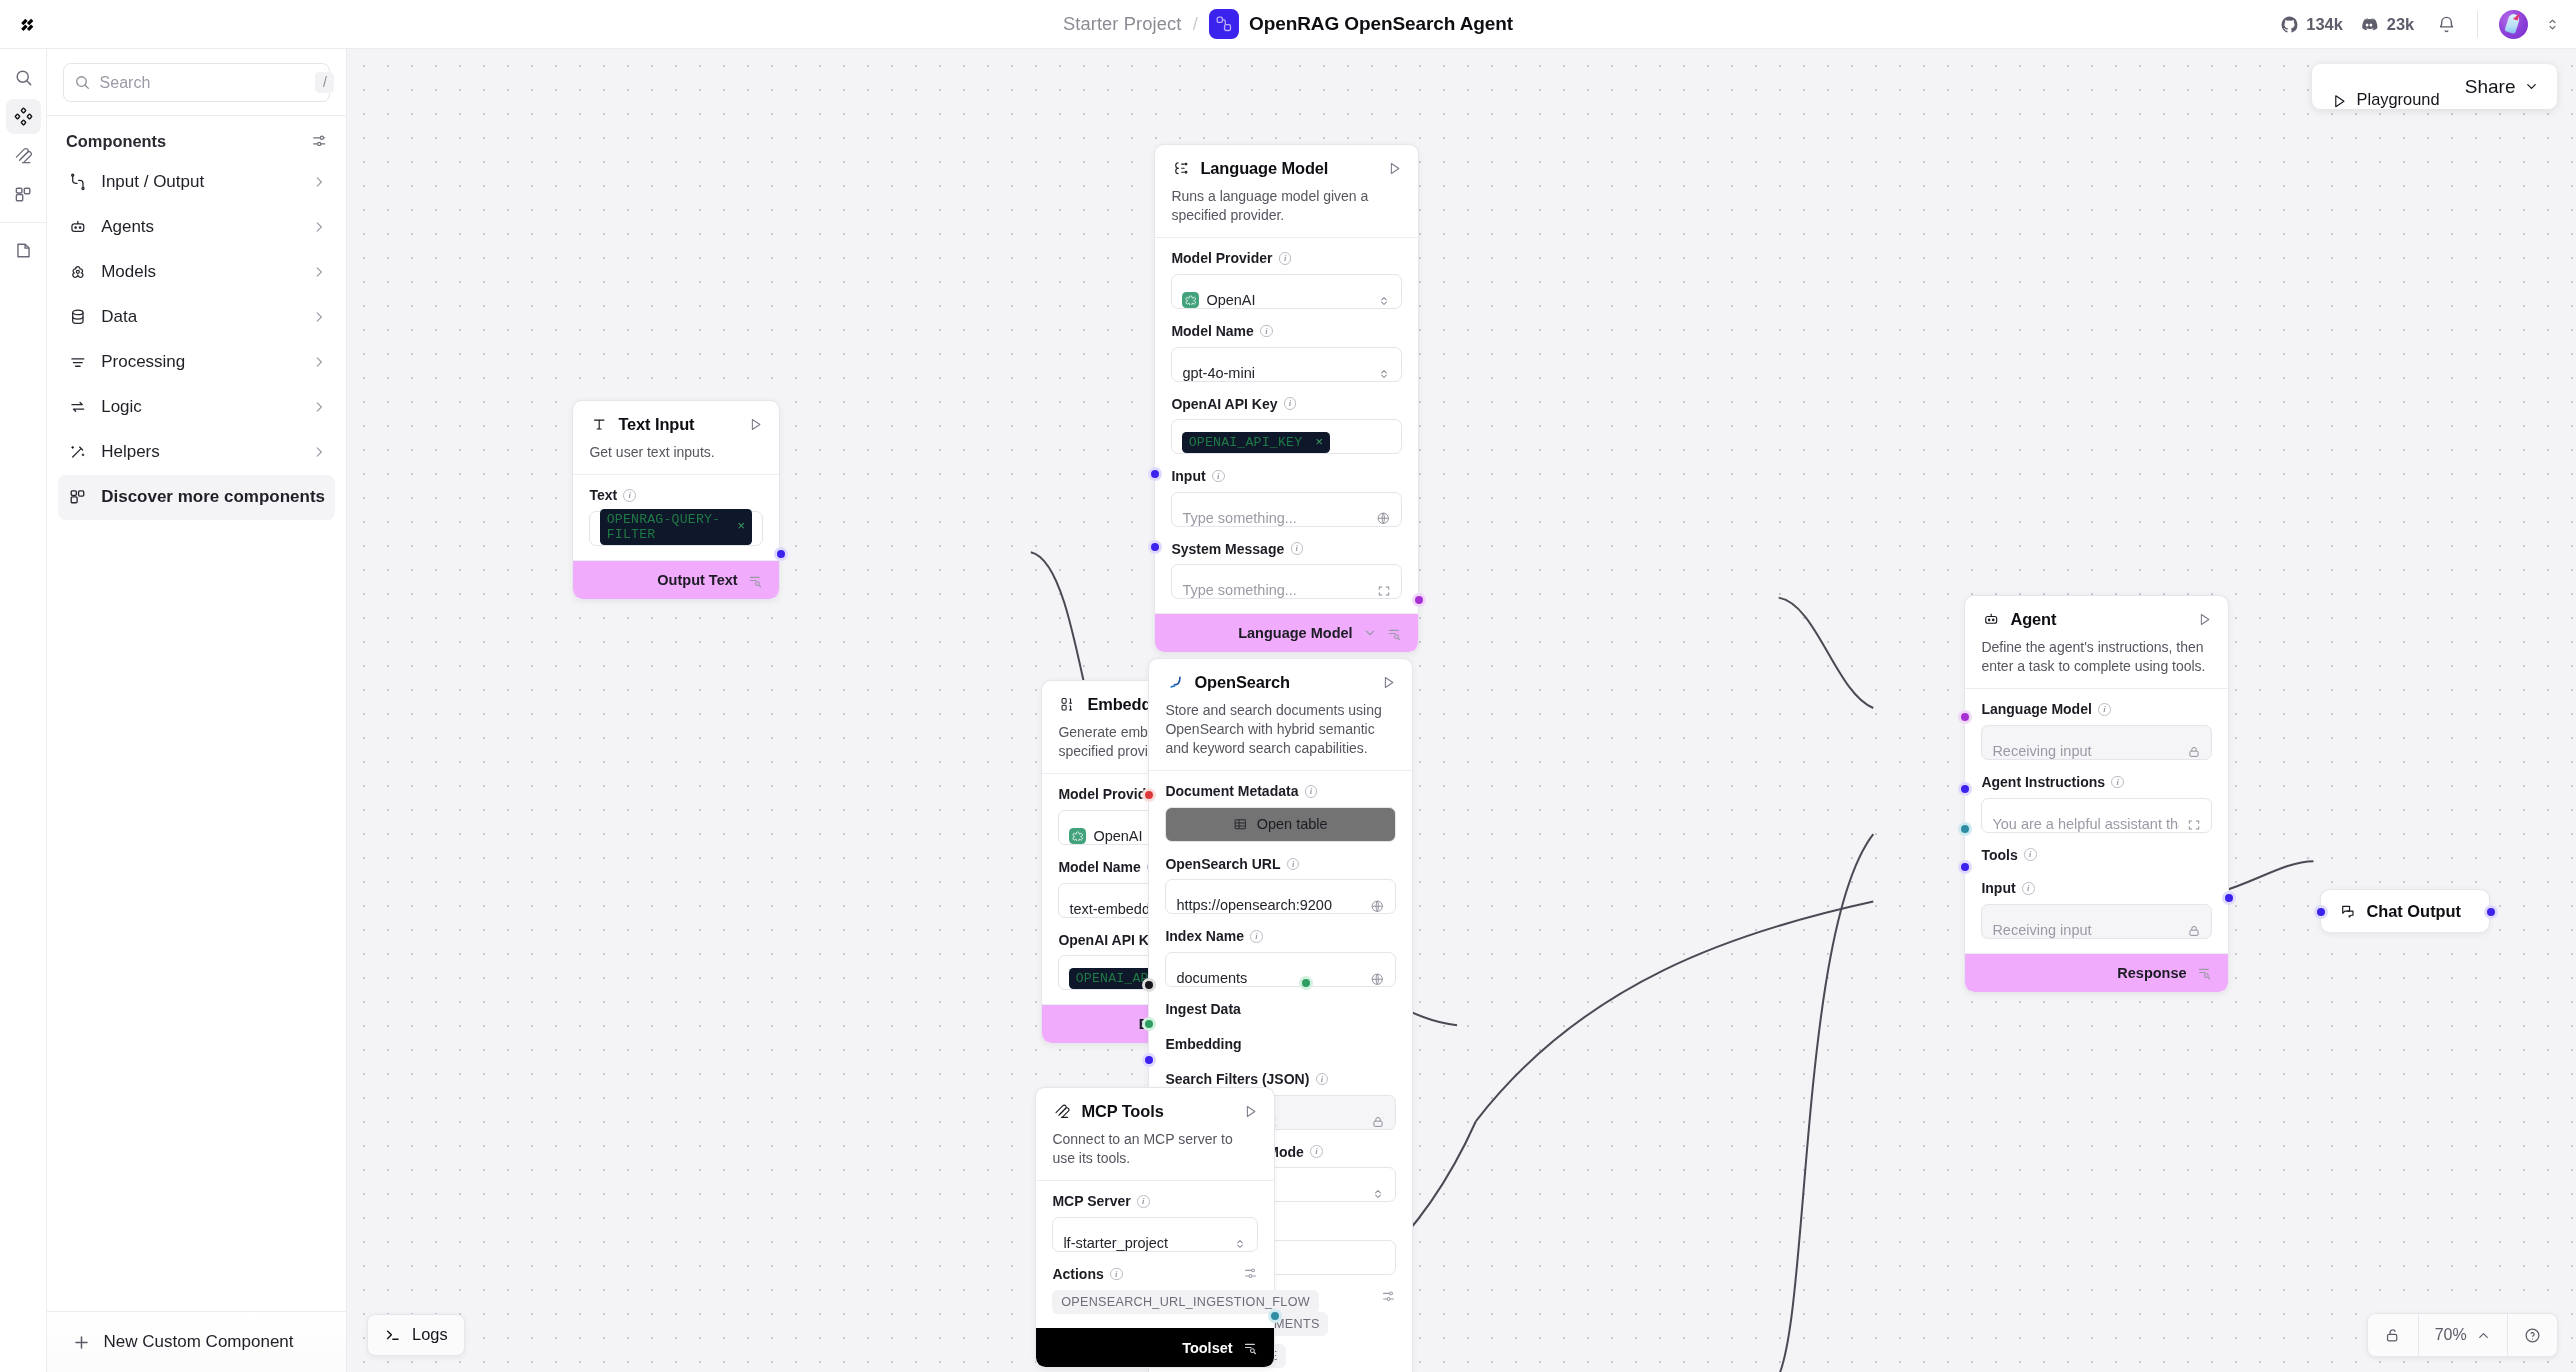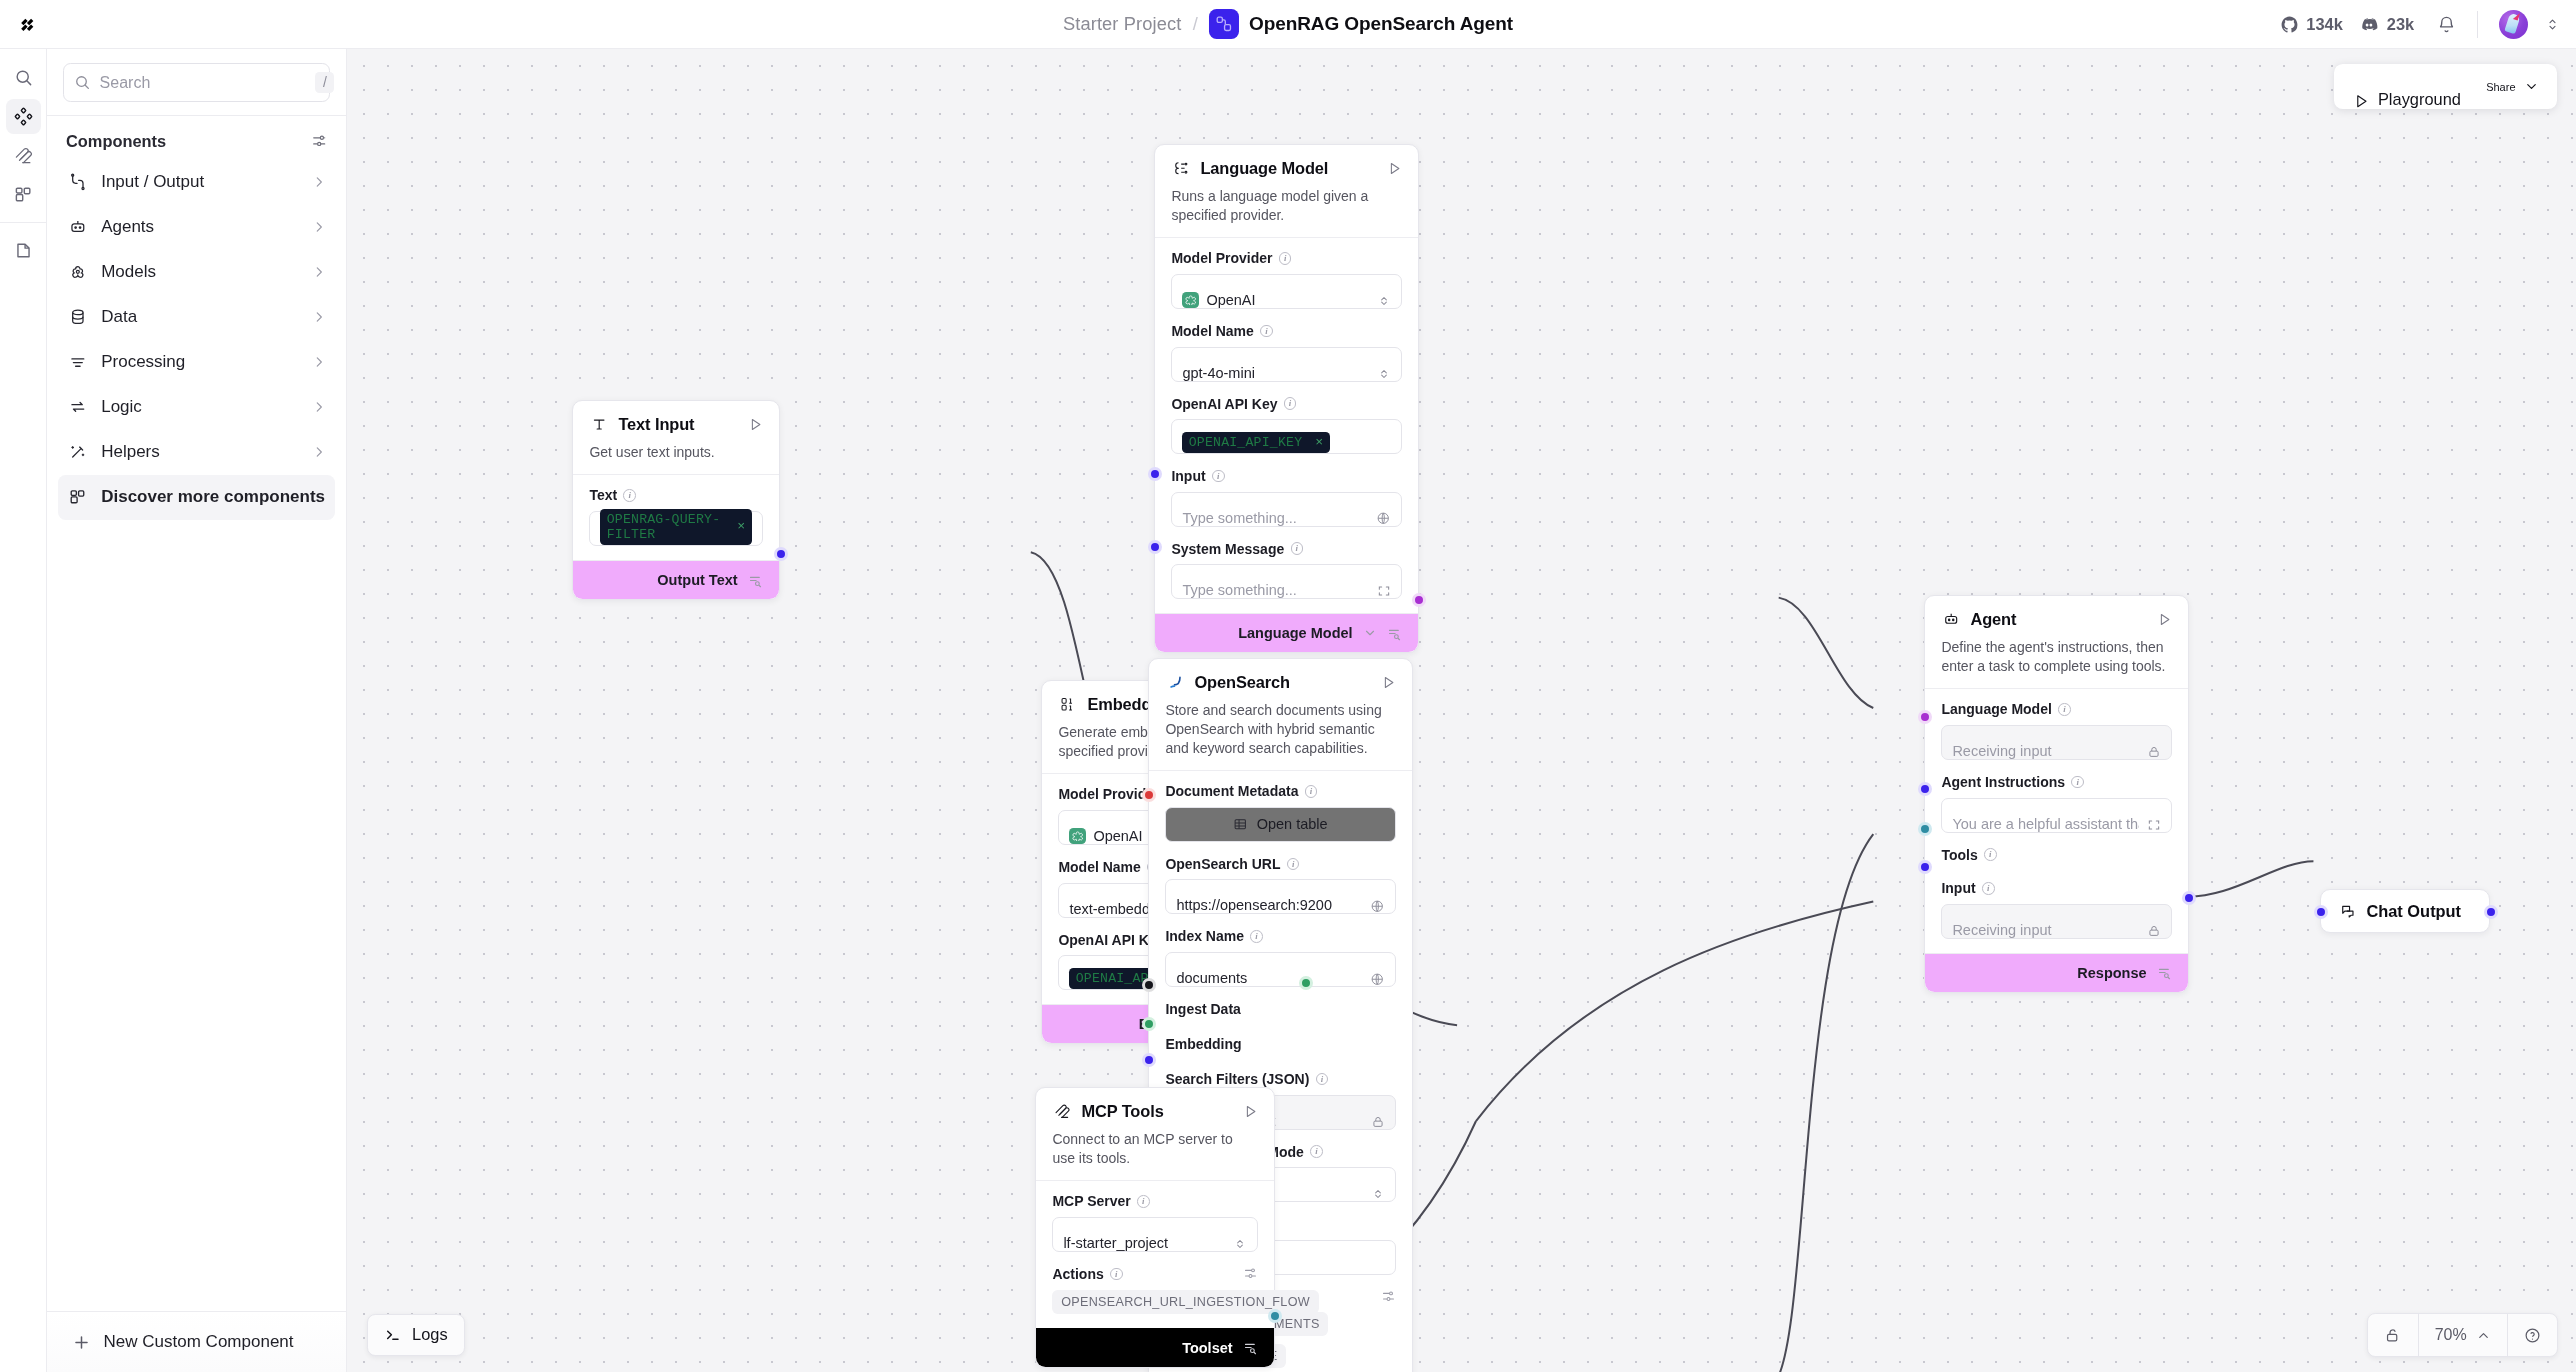--- a/index.html
+++ b/index.html
@@ -198,21 +198,21 @@
     font-size: 16.4px; font-weight:700; color:#0e0e14;
   }
 
   
   .float-tr {
     position:absolute; right: 19px; top: 15px; height: 45px; background:#fff;
     border-radius: 8.8px; box-shadow: 0 1.9px 8.8px rgba(20,20,40,.10);
     display:flex; align-items:center; z-index: 40;
   }
   .float-tr .pg { display:flex; align-items:flex-end; gap:8.8px; padding: 0 19px; font-size:16.4px; color:#14141b; height:100%;}
-  .float-tr .sh { display:flex; align-items:center; gap:8.8px; padding: 0 17.7px 0 6.3px; font-size:11px; color:#14141b; height:100%;}
+  .float-tr .sh { display:flex; align-items:center; gap:8.8px; padding: 0 17.7px 0 6.3px; font-size:19px; color:#14141b; height:100%;}
   .float-bl {
     position:absolute; left: 20px; bottom: 16.4px; height: 42px; background:#fbfbfc;
     border:0.6px solid #e6e6ec; border-radius: 8.2px; box-shadow: 0 1.3px 5px rgba(20,20,40,.06);
     display:flex; align-items:center; gap: 10px; padding: 0 16.4px; font-size: 16.4px; color:#14141b; z-index:40;
   }
   .float-br {
     position:absolute; right: 17.7px; bottom: 15px; height: 44px; background:#fbfbfc;
     border:0.6px solid #e6e6ec; border-radius: 8.2px; box-shadow: 0 1.3px 5px rgba(20,20,40,.06);
     display:flex; align-items:stretch; z-index:40;
   }
@@ -961,21 +961,21 @@
         <svg width="15" height="15" viewBox="0 0 24 24" fill="none" stroke="currentColor" stroke-width="1.8" stroke-linecap="round">
             <path d="M4 7h14M4 12h9"></path>
             <circle cx="15" cy="17" r="3"></circle>
             <path d="m18 20 2 2"></path>
           </svg>
       </span>
     </div>
     <div class="h h-teal" style="left:232px; top:221px;"></div>
   </div>
 
-  <div class="node" style="left:1577px; top:546px; width:265px;">
+  <div class="node" style="left:1617px; top:546px; width:265px;">
     <div class="node-head">
       <div class="node-title-row">
         <span class="node-ico">
           <svg width="16.4" height="16.4" viewBox="0 0 24 24" fill="none" stroke="currentColor" stroke-width="1.7" stroke-linejoin="round">
               <rect x="4" y="8" width="16" height="10" rx="3"></rect>
               <path d="M12 4v4"></path>
               <circle cx="9" cy="13" r="1"></circle>
               <circle cx="15" cy="13" r="1"></circle>
             </svg>
         </span>

